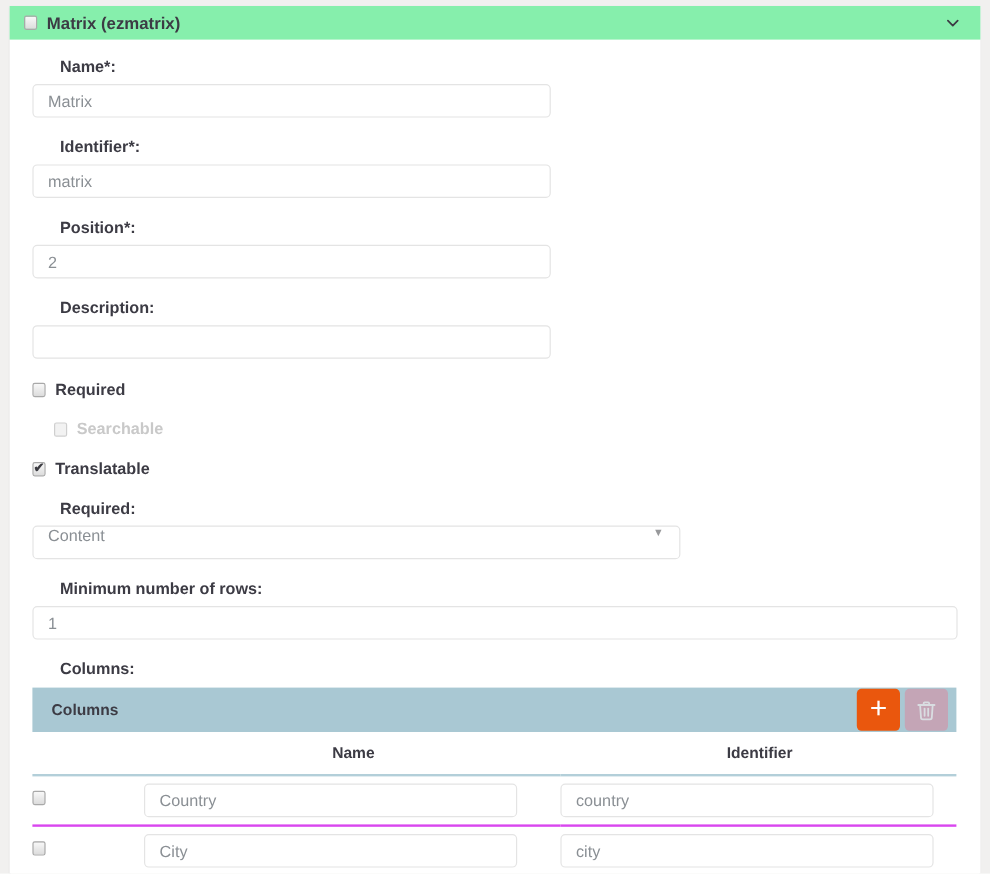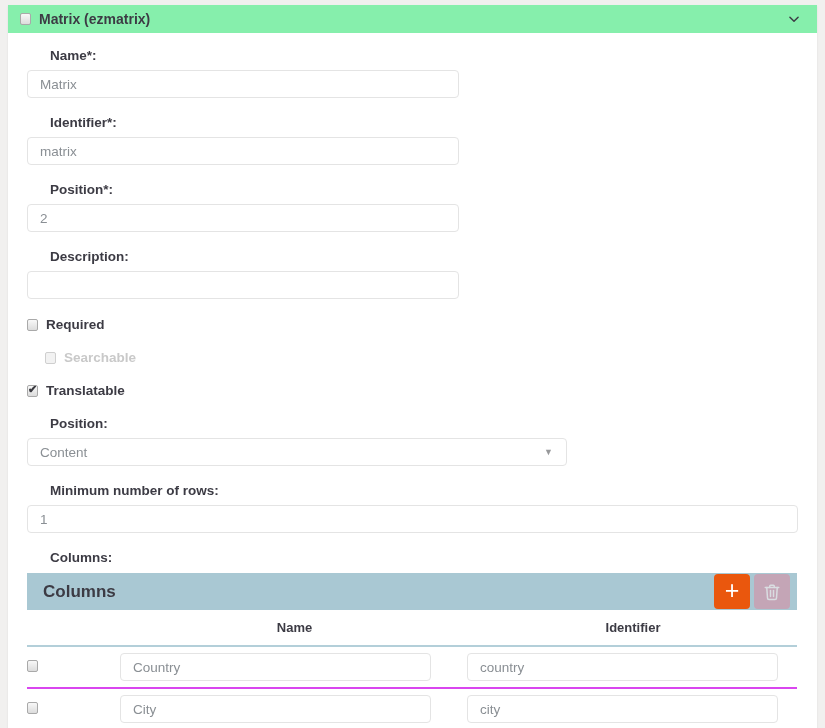--- a/index.html
+++ b/index.html
@@ -91,21 +91,21 @@
   }
   .check-group.disabled { color: #c9c9c9; margin-left: 18px; }
 
   .select {
     position: relative;
     width: 540px;
     height: 28px;
     border: 1px solid #e4e4e4;
     border-radius: 4px;
     display: flex;
-    align-items: center;
+    align-items: flex-start;
     padding: 0 12px;
     font-size: 13.5px;
     color: #8a8f94;
     background: #fff;
     cursor: pointer;
   }
   .select .arrow {
     position: absolute;
     right: 13px;
     font-size: 9px;
@@ -117,21 +117,21 @@
   .columns-head {
     width: 770px;
     background: #a9c8d3;
     height: 37px;
     display: flex;
     align-items: center;
     padding-left: 16px;
   }
   .columns-title {
     font-weight: bold;
-    font-size: 17px;
+    font-size: 13px;
     color: #3c3b44;
   }
   .head-btns {
     margin-left: auto;
     display: flex;
     gap: 4px;
     padding-right: 7px;
   }
   .btn-add {
     width: 36px; height: 35px;
@@ -237,21 +237,21 @@
       <span class="cb disabled"></span>
       <span>Searchable</span>
     </div>
 
     <div class="check-group">
       <span class="cb checked"></span>
       <span>Translatable</span>
     </div>
 
     <div class="form-group">
-      <label class="fld-label">Position:</label>
+      <label class="fld-label">Required:</label>
       <div class="select">
         <span>Content</span>
         <span class="arrow">▼</span>
       </div>
     </div>
 
     <div class="form-group">
       <label class="fld-label">Minimum number of rows:</label>
       <input class="txt wide" type="text" value="1" style="">
     </div>

